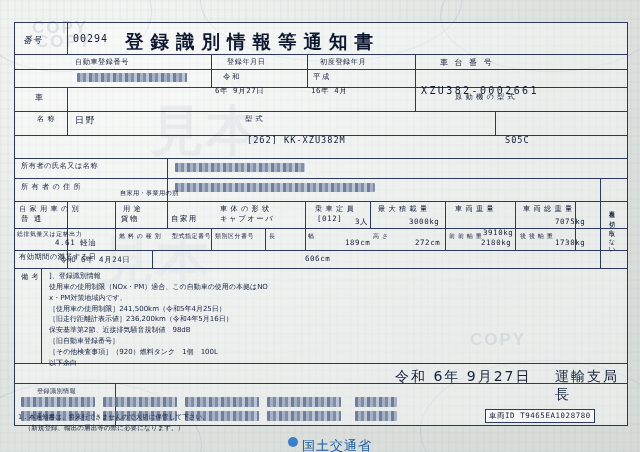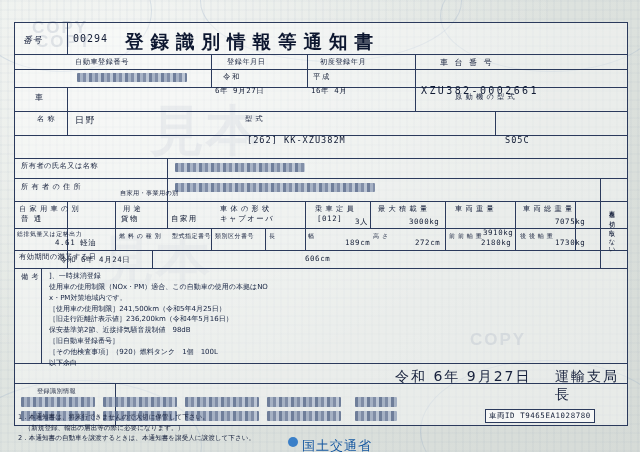--- a/index.html
+++ b/index.html
@@ -230,21 +230,21 @@
       <div class="val sm" style="left:330px;top:216px;">189cm</div>
       <div class="val sm" style="left:400px;top:216px;">272cm</div>
       <div class="val sm" style="left:466px;top:216px;">2180kg</div>
       <div class="val sm" style="left:540px;top:216px;">1730kg</div>
 
       <div class="lbl" style="left:4px;top:230px;">有効期間の満了する日</div>
       <div class="val sm" style="left:45px;top:233px;">令和 6年 4月24日</div>
 
       <div class="lbl" style="left:6px;top:250px;">備 考</div>
       <div class="notes" style="left:34px;top:248px;width:560px;">
-        <div>]、一時抹消登録</div>
+        <div>]、登録識別情報</div>
         <div>使用車の使用制限（NOx・PM）適合、この自動車の使用の本拠はNO</div>
         <div>x・PM対策地域内です。</div>
         <div>［使用車の使用制限］241,500km（令和5年4月25日）</div>
         <div>［旧走行距離計表示値］236,200km（令和4年5月16日）</div>
         <div>保安基準第2節、近接排気騒音規制値　98dB</div>
         <div>［旧自動車登録番号］</div>
         <div>［その他検査事項］（920）燃料タンク　1個　100L</div>
         <div>以下余白</div>
       </div>
 
@@ -268,18 +268,17 @@
         <span>T9465EA1028780</span>
       </div>
 
       <div class="sidetag" style="left:592px;top:182px;">表裏を切り取らない</div>
     </div>
   </div>
 
   <div class="footer-note" style="left:18px;top:412px;width:470px;">
     <div>1．本通知書は、将来行できませんので大切に保管して下さい。</div>
     <div>　（新規登録、輸出の届出等の際に必要になります。）</div>
-    <div>2．本通知書の自動車を譲渡するときは、本通知書を譲受人に譲渡して下さい。</div>
   </div>
 
   <div class="mlit-mark" style="left:288px;top:437px;"></div>
   <div class="mlit" style="left:302px;top:437px;">国土交通省</div>
 </div>
 
 </body></html>

